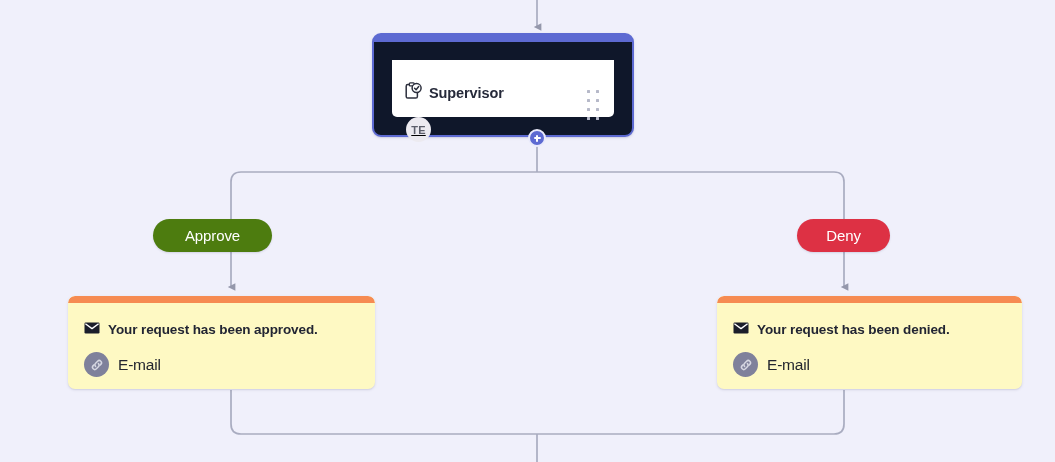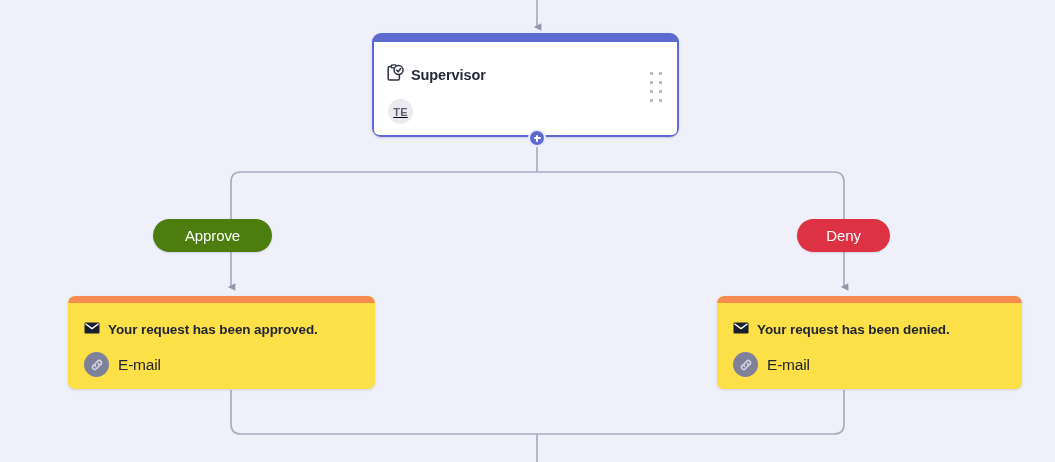--- a/index.html
+++ b/index.html
@@ -38,27 +38,27 @@
     background: #ffffff;
     border-radius: 8px;
     box-shadow: 0 1px 3px rgba(60,60,110,0.13), 0 1px 1px rgba(60,60,110,0.07);
     box-sizing: border-box;
   }
 
   
   #supervisor-node {
     left: 372px;
     top: 33px;
-    width: 307px;
+    width: 262px;
     height: 104px;
     border: 2px solid #5d6ad2;
     border-top-width: 9px;
     border-radius: 9px;
     background: #0f172a;
-    padding: 0;
+    padding: 18px;
   }
   #supervisor-inner {
     position: relative;
     width: 100%;
     height: 100%;
     background: #fff;
     border-radius: 0 0 5px 5px;
   }
   .sup-title-row {
     position: absolute;
@@ -175,21 +175,21 @@
     width: 93px;
     background: #dd3144;
     align-items: center;
   }
 
   
   .outcome-node {
     height: 93px;
     border-radius: 7px;
     overflow: hidden;
-    background: #fde047;
+    background: #fef9c3;
   }
   #outcome-approved { left: 68px;  top: 296px; width: 307px; }
   #outcome-denied   { left: 717px; top: 296px; width: 305px; }
   .outcome-bar {
     height: 7px;
     width: 100%;
     background: #f68b52;
     border-radius: 7px 7px 0 0;
   }
   .outcome-body {

